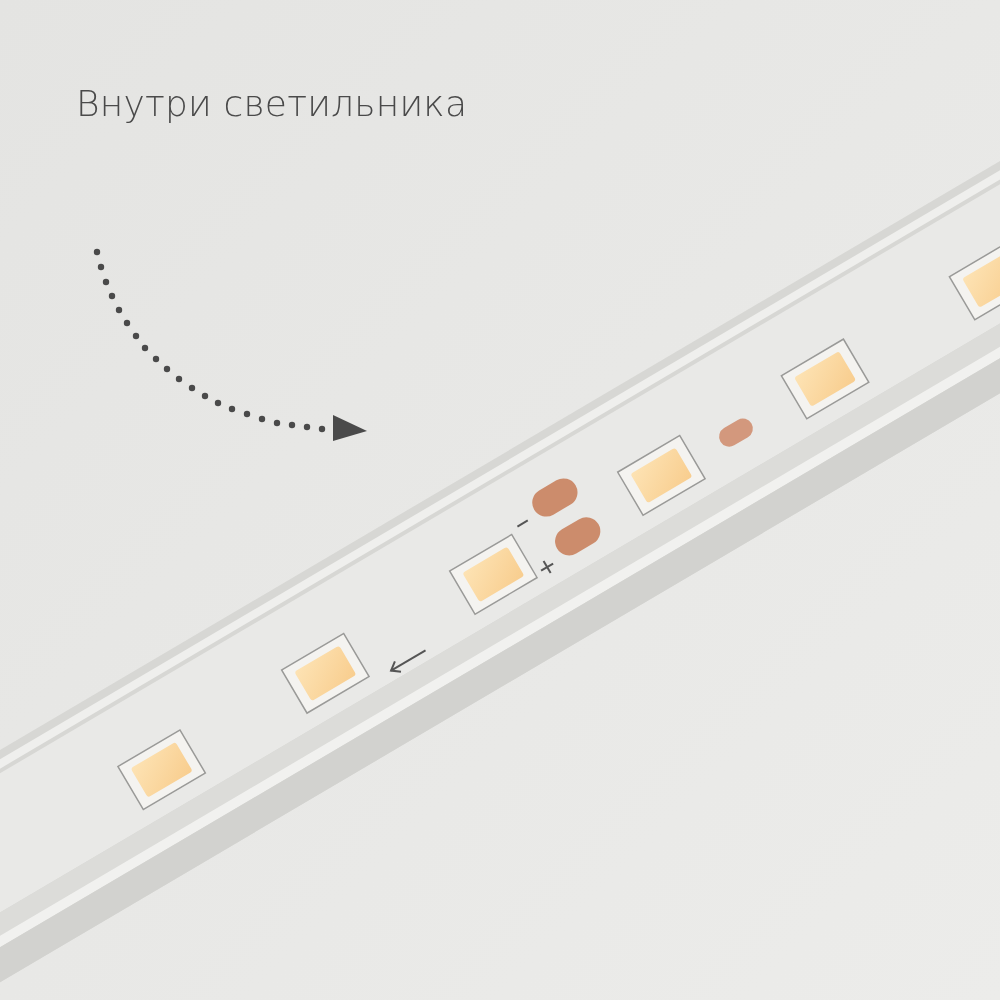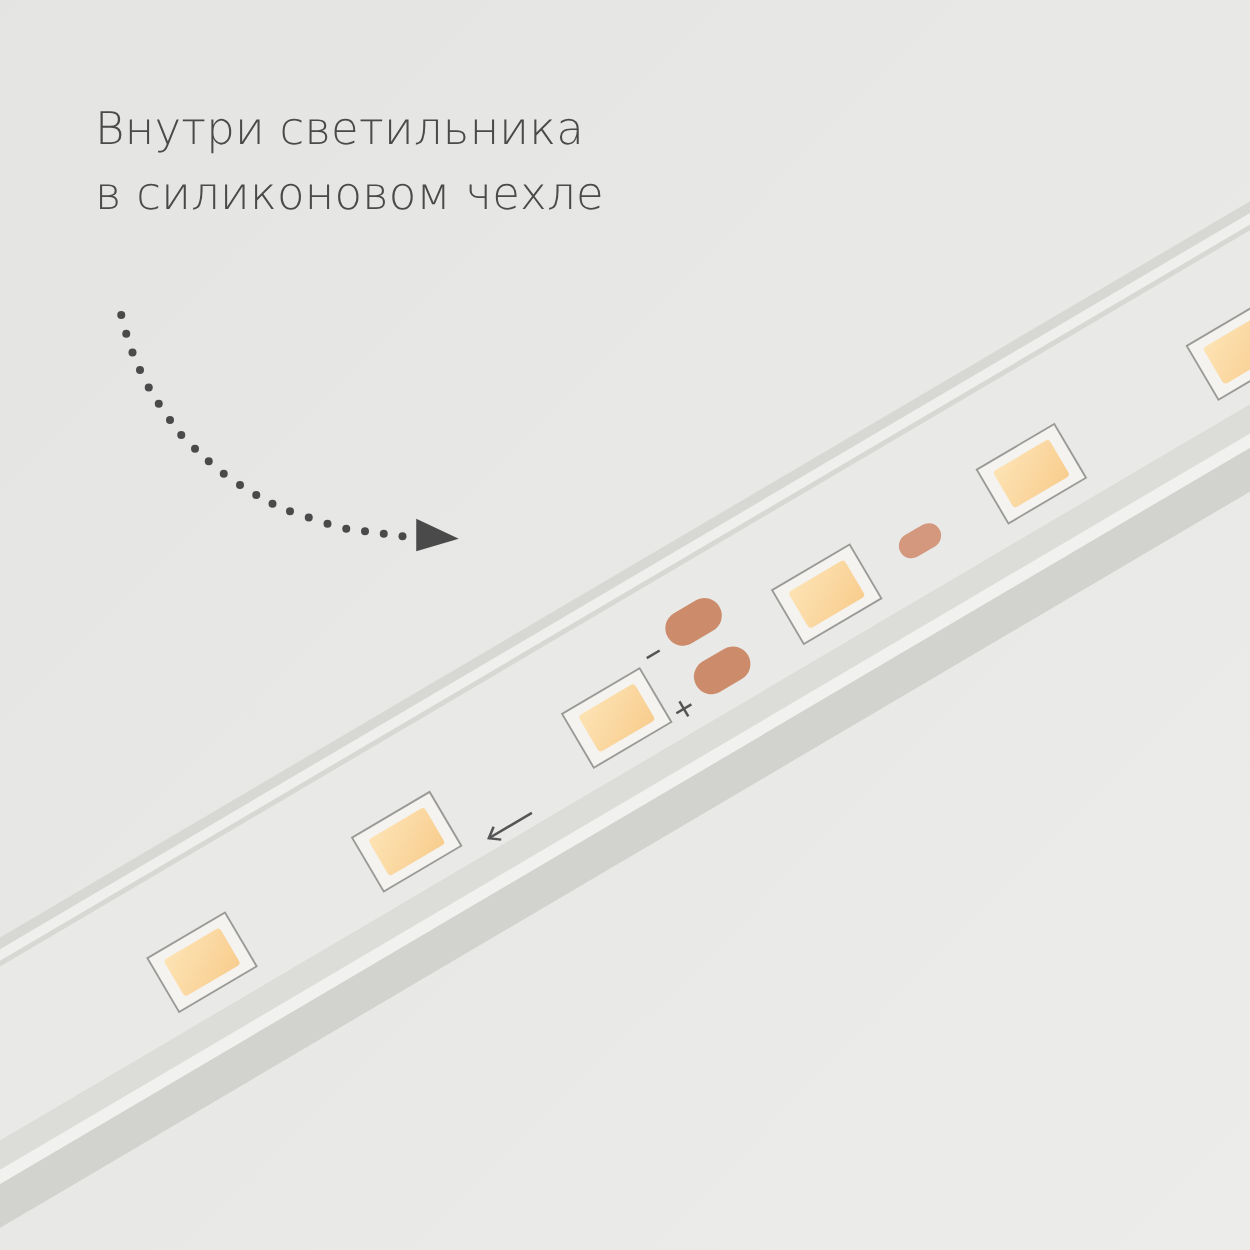--- a/index.html
+++ b/index.html
@@ -97,14 +97,13 @@
       <circle cx="292" cy="425" r="3.2"></circle>
         <circle cx="307" cy="427" r="3.2"></circle>
         <circle cx="322" cy="429" r="3.2"></circle>
       <polygon points="333,415 367,431 333,441"></polygon>
     </g>
   </svg>
 </div>
 
 <div class="caption">
   <div>Внутри светильника</div>
-  <div>в силиконовом чехле</div>
 </div>
 
 </body></html>

